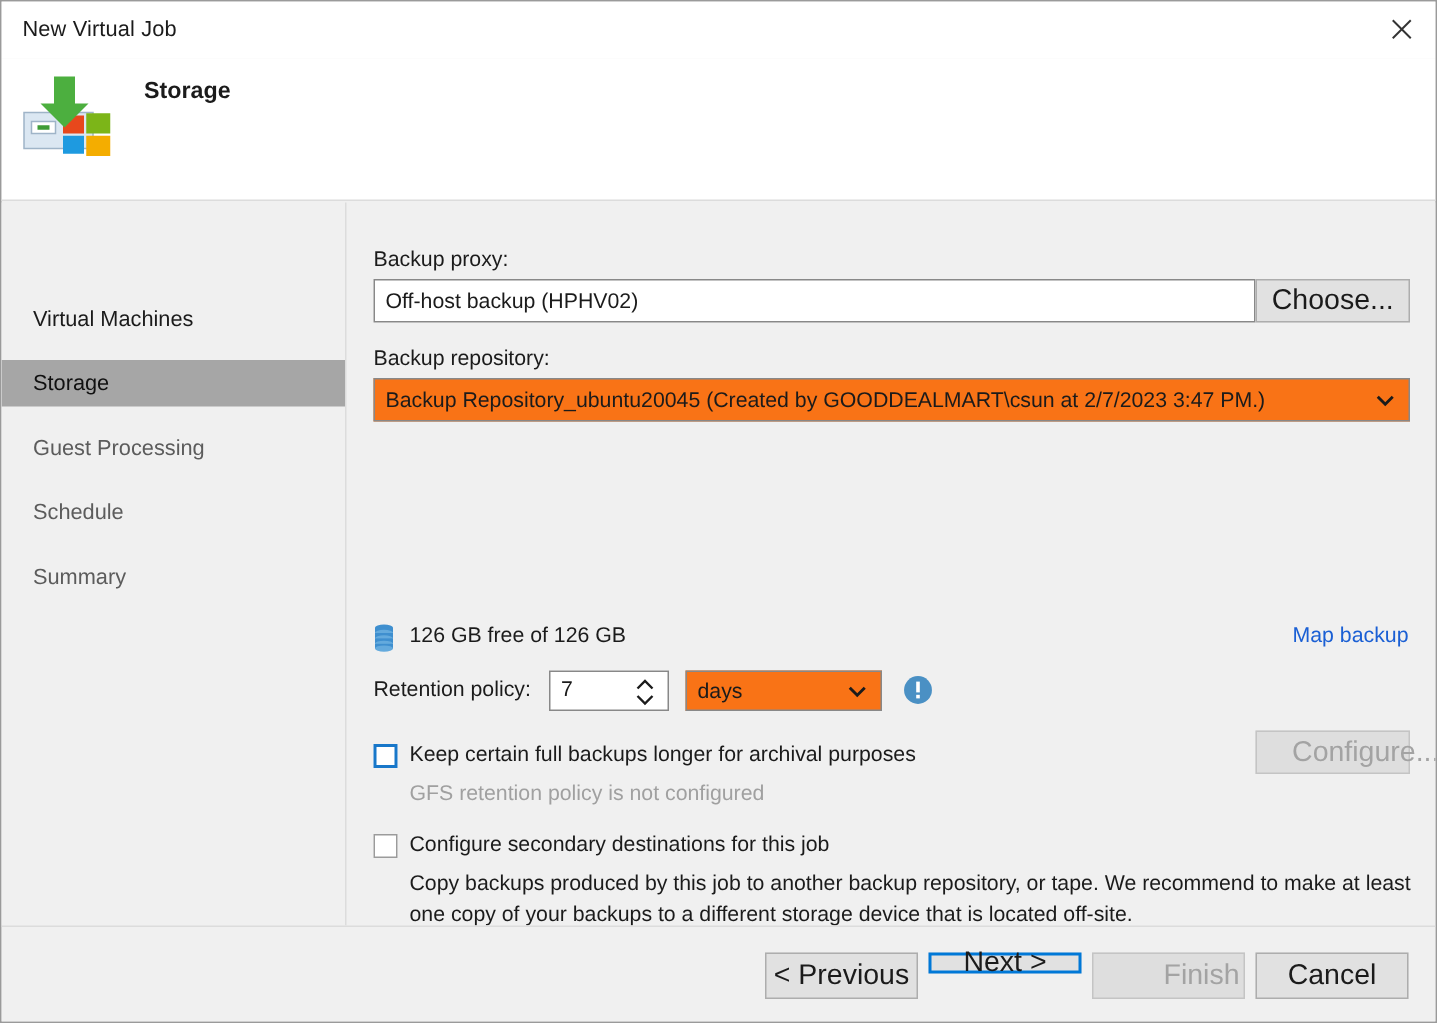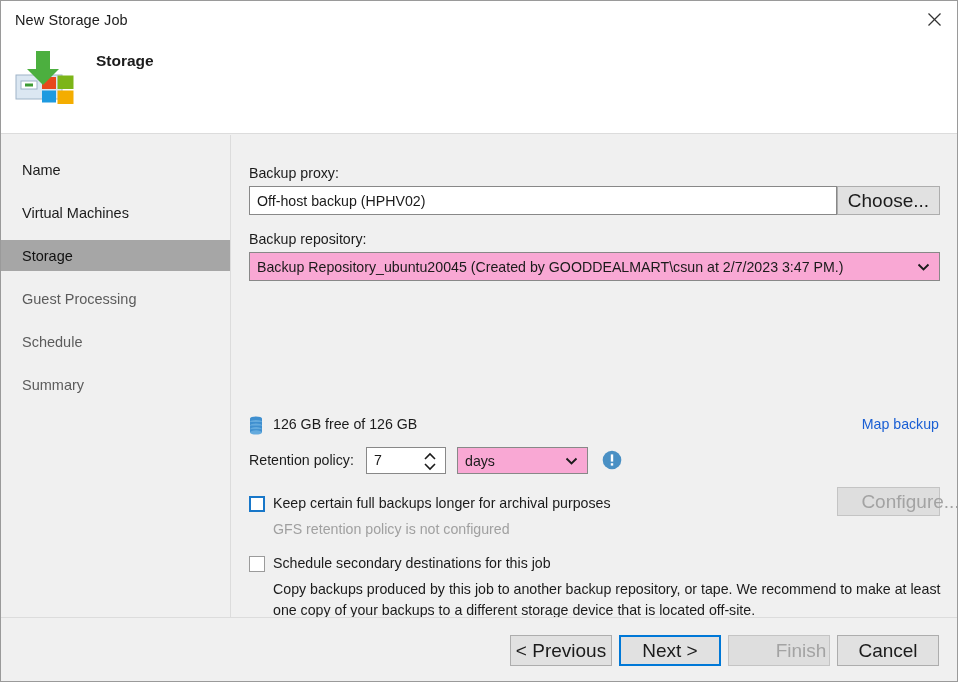--- a/index.html
+++ b/index.html
@@ -168,21 +168,21 @@
     padding-left: 44px;
   }
   .btn.default {
     background: #e1e1e1;
     border: 2px solid #0078d7;
   }
 
   .combo {
     position: absolute;
     box-sizing: border-box;
-    background: #f9a8d4;
+    background: #f97316;
     border: 1px solid #888888;
     font-size: 14.2px;
     color: #1b1b1b;
     display: flex;
     align-items: center;
     padding-left: 7px;
     cursor: default;
   }
   .combo .caret {
     position: absolute;
@@ -283,21 +283,21 @@
     border-top: 1px solid #dcdcdc;
     box-sizing: border-box;
   }
 </style>
 </head>
 <body>
 
 <div id="app">
 
   <div class="titlebar">
-    <div class="titlebar-text">New Storage Job</div>
+    <div class="titlebar-text">New Virtual Job</div>
     <div class="close-btn">
       <svg width="15" height="15" viewBox="0 0 15 15" aria-hidden="true">
         <line x1="1.5" y1="1.5" x2="13.5" y2="13.5" stroke="#333" stroke-width="1.3"></line>
         <line x1="13.5" y1="1.5" x2="1.5" y2="13.5" stroke="#333" stroke-width="1.3"></line>
       </svg>
     </div>
   </div>
 
   <div class="header">
     <div class="header-icon">
@@ -314,21 +314,20 @@
 
         <path d="M22 2 h14 v18 h9 L29 36 L13 20 h9 z" fill="#4caf3f"></path>
       </svg>
     </div>
     <div class="header-title">Storage</div>
   </div>
 
   <div class="body">
 
     <div class="sidebar">
-      <div class="side-item" style="top:19px;">Name</div>
       <div class="side-item" style="top:62px;">Virtual Machines</div>
       <div class="side-item active" style="top:105px;">Storage</div>
       <div class="side-item dim" style="top:191px;">Schedule</div>
       <div class="side-item dim" style="top:148px;">Guest Processing</div>
       <div class="side-item dim" style="top:234px;">Summary</div>
     </div>
 
     <div class="content">
 
       <div class="field-label" style="left:17px; top:18px;">Backup proxy:</div>
@@ -387,25 +386,25 @@
         <rect x="8.8" y="13.2" width="2.4" height="2.4" fill="#ffffff"></rect>
       </svg>
     </div>
 
     <div class="checkbox focus" style="left:248px; top:361px;"></div>
     <div class="cb-label" style="left:272px; top:360px;text-align:center;">Keep certain full backups longer for archival purposes</div>
     <div class="sub-text muted" style="left:272px; top:384px;">GFS retention policy is not configured</div>
     <div class="btn disabled" style="left:836px; top:352px; width:103px; height:29px;">Configure...</div>
 
     <div class="checkbox" style="left:248px; top:421px;"></div>
-    <div class="cb-label" style="left:272px; top:420px;">Schedule secondary destinations for this job</div>
+    <div class="cb-label" style="left:272px; top:420px;">Configure secondary destinations for this job</div>
     <div class="sub-text" style="left:272px; top:444px; width:668px;">Copy backups produced by this job to another backup repository, or tape. We recommend to make at least one copy of your backups to a different storage device that is located off-site.</div>
 
   </div>
 
   <div class="footer">
     <div class="btn" style="left:509px; top:17px; width:102px; height:31px;">&lt; Previous</div>
-    <div class="btn default" style="left:618px; top:17px; width:102px; height:31px;">Next &gt;</div>
+    <div class="btn default" style="left:618px; top:17px; width:102px; height:14px;">Next &gt;</div>
     <div class="btn" style="left:836px; top:17px; width:102px; height:31px;">Cancel</div>
     <div class="btn disabled" style="left:727px; top:17px; width:102px; height:31px;">Finish</div>
   </div>
 
 </div>
 
 </body></html>

